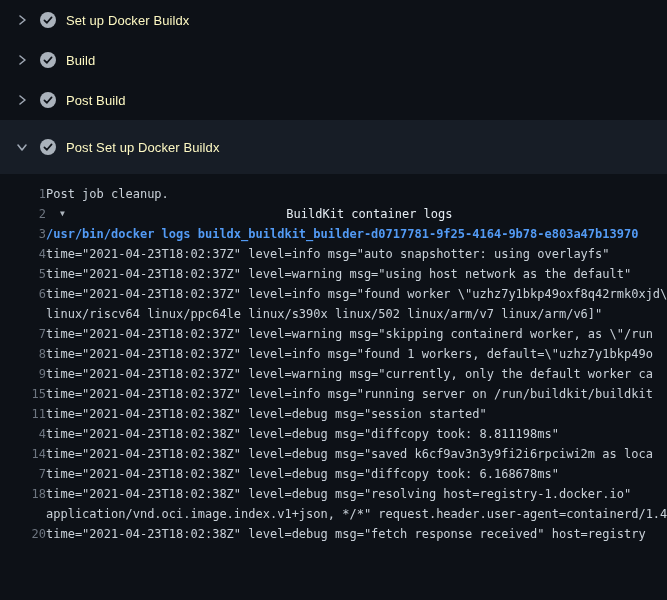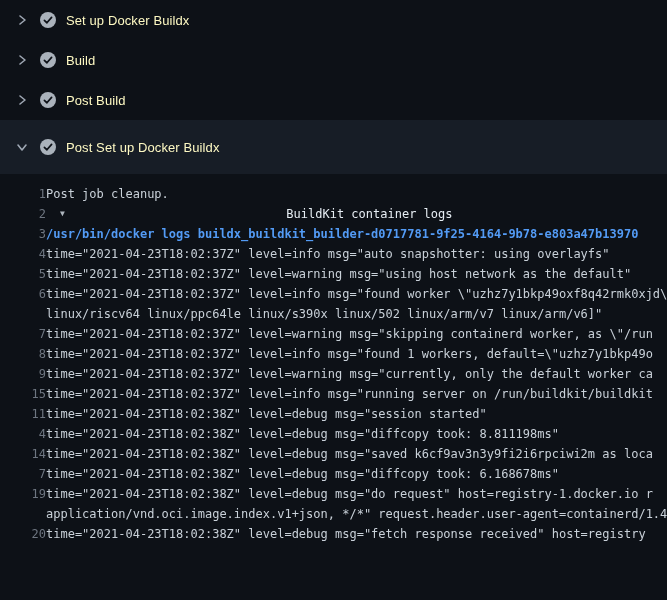--- a/index.html
+++ b/index.html
@@ -245,26 +245,26 @@
   </div>
 
 
   <div class="log-row plain">
     <span class="ln">7</span>
     
     <span class="lt">time="2021-04-23T18:02:38Z" level=debug msg="diffcopy took: 6.168678ms"</span>
   </div>
 
 
-
-  <div class="log-row plain">
-    <span class="ln">19</span>
-    
-    <span class="lt">time="2021-04-23T18:02:38Z" level=debug msg="do request" host=registry-1.docker.io r</span>
-  </div>
+  <div class="log-row plain">
+    <span class="ln">18</span>
+    
+    <span class="lt">time="2021-04-23T18:02:38Z" level=debug msg="resolving host=registry-1.docker.io"</span>
+  </div>
+
 
   <div class="log-row wrap">
     <span class="ln"></span>
     
     <span class="lt">application/vnd.oci.image.index.v1+json, */*" request.header.user-agent=containerd/1.4</span>
   </div>
 
   <div class="log-row plain">
     <span class="ln">20</span>
     

